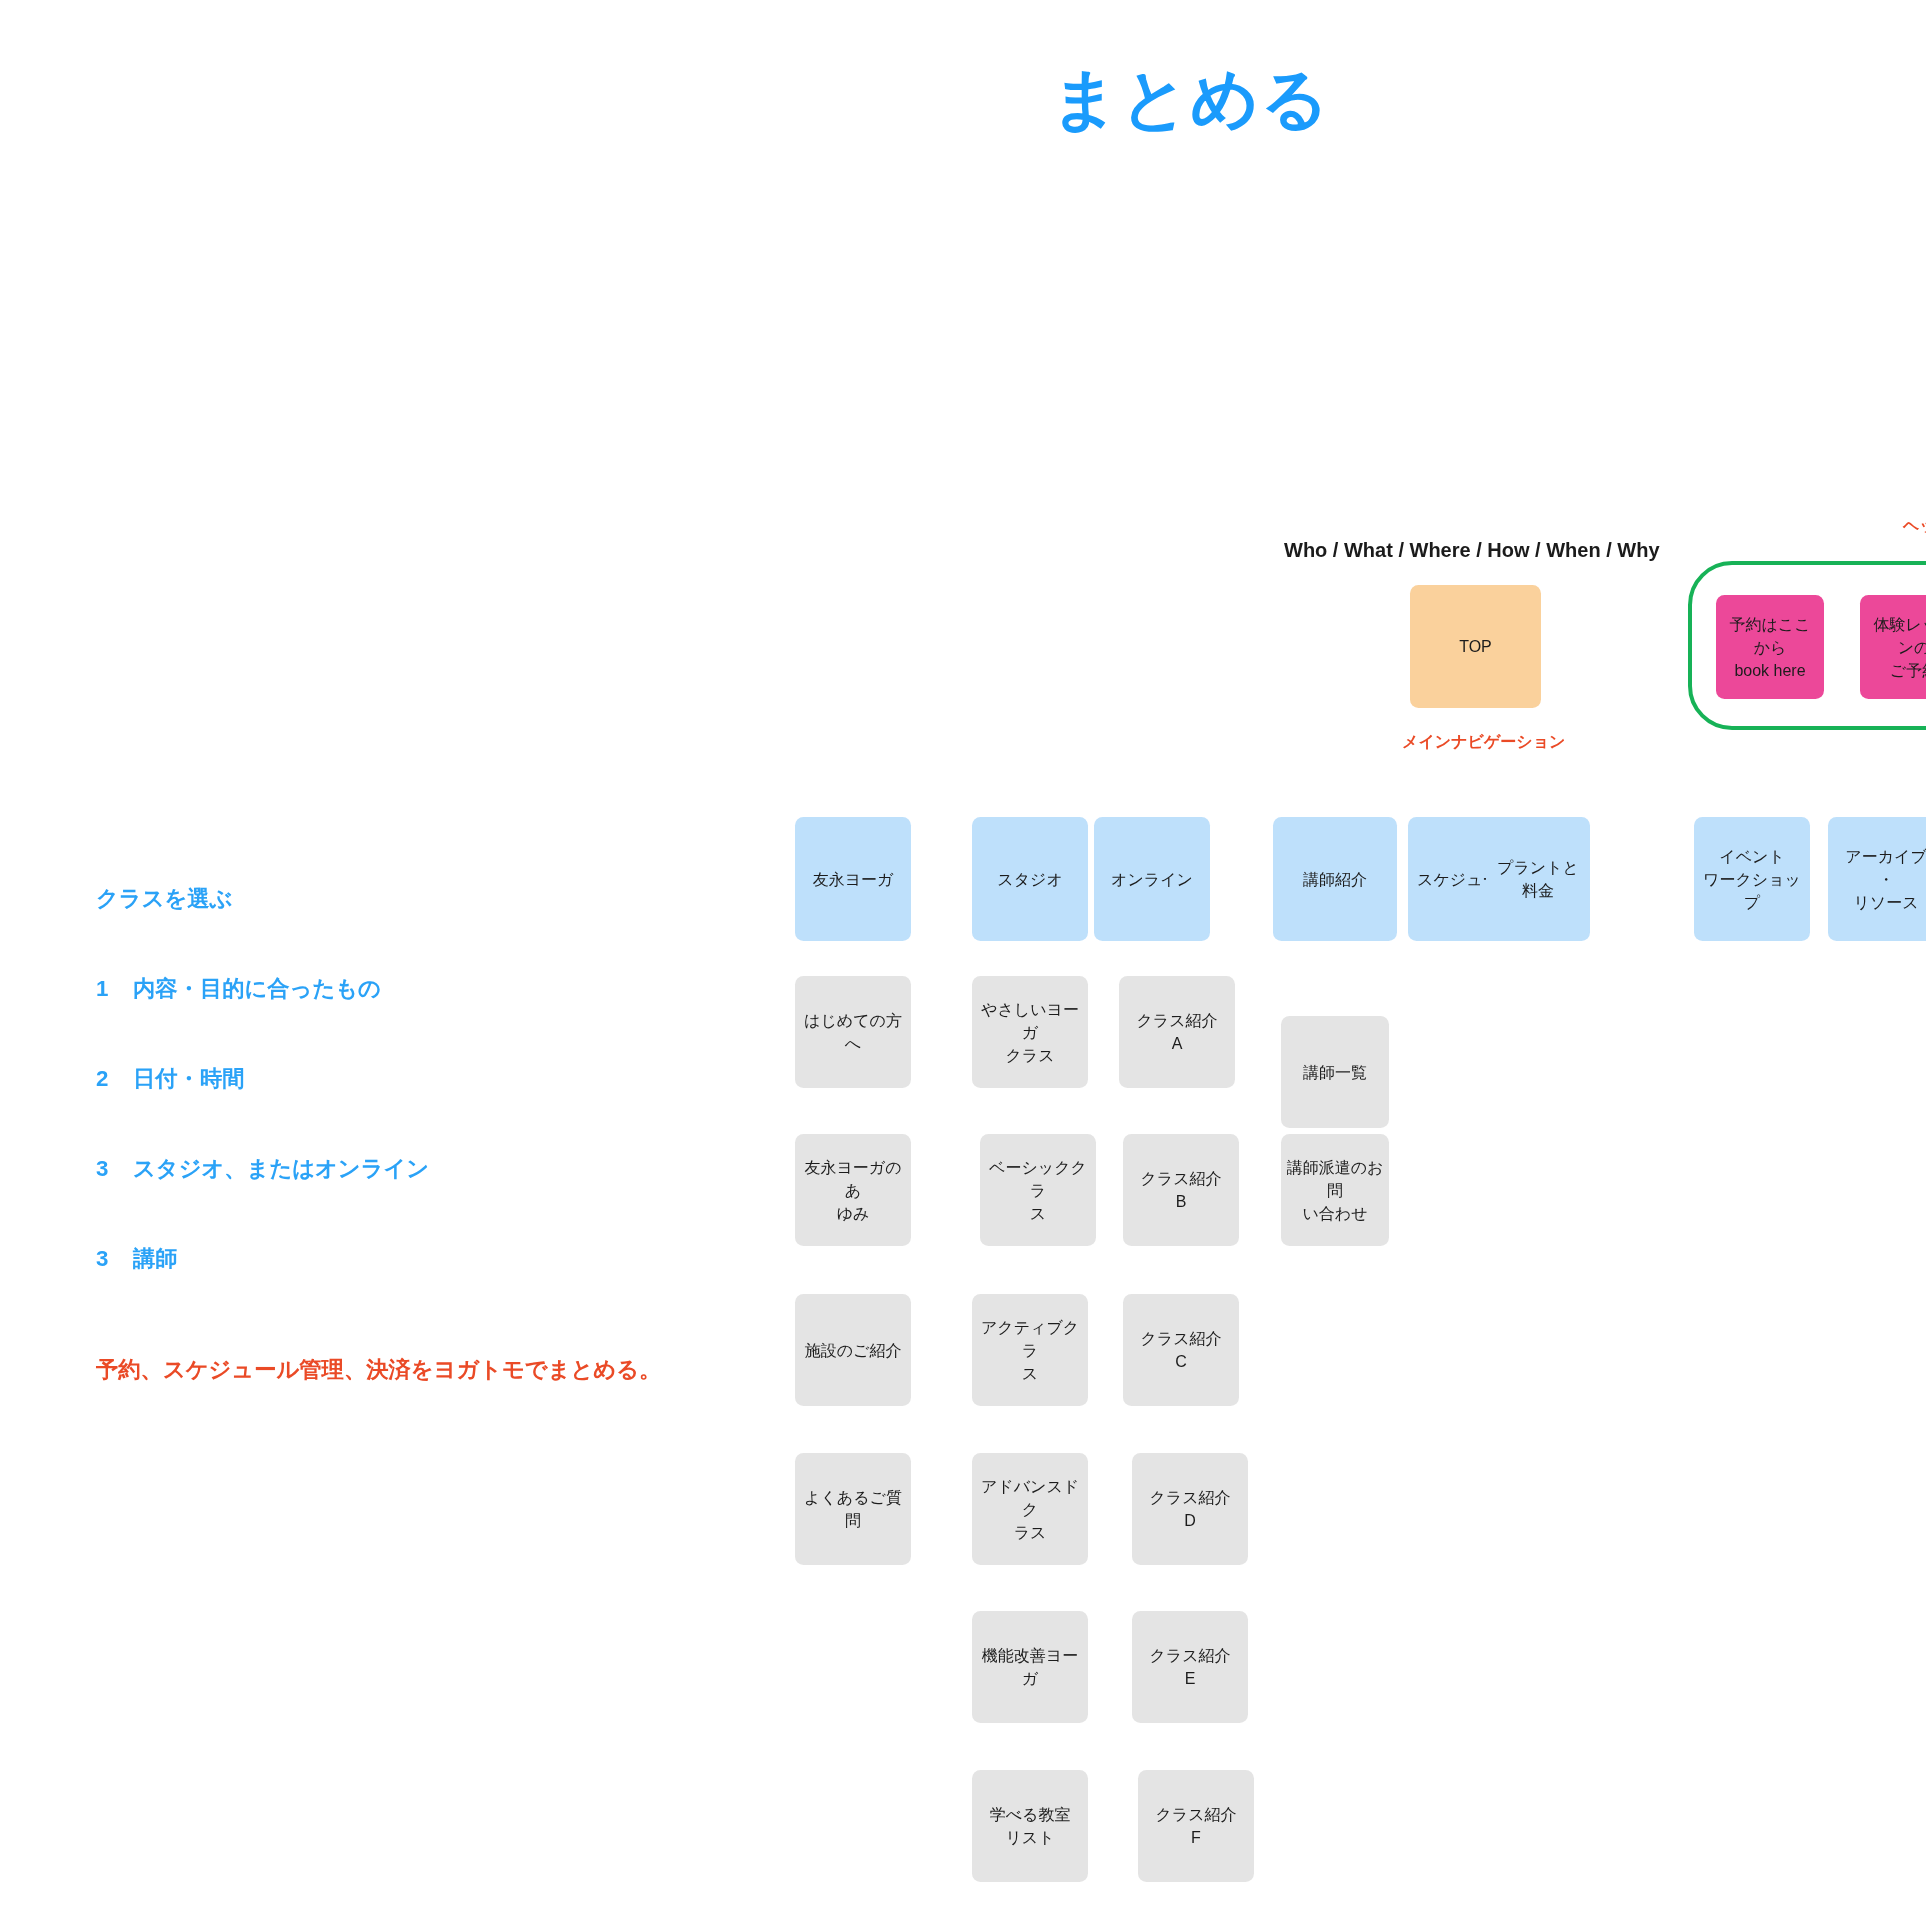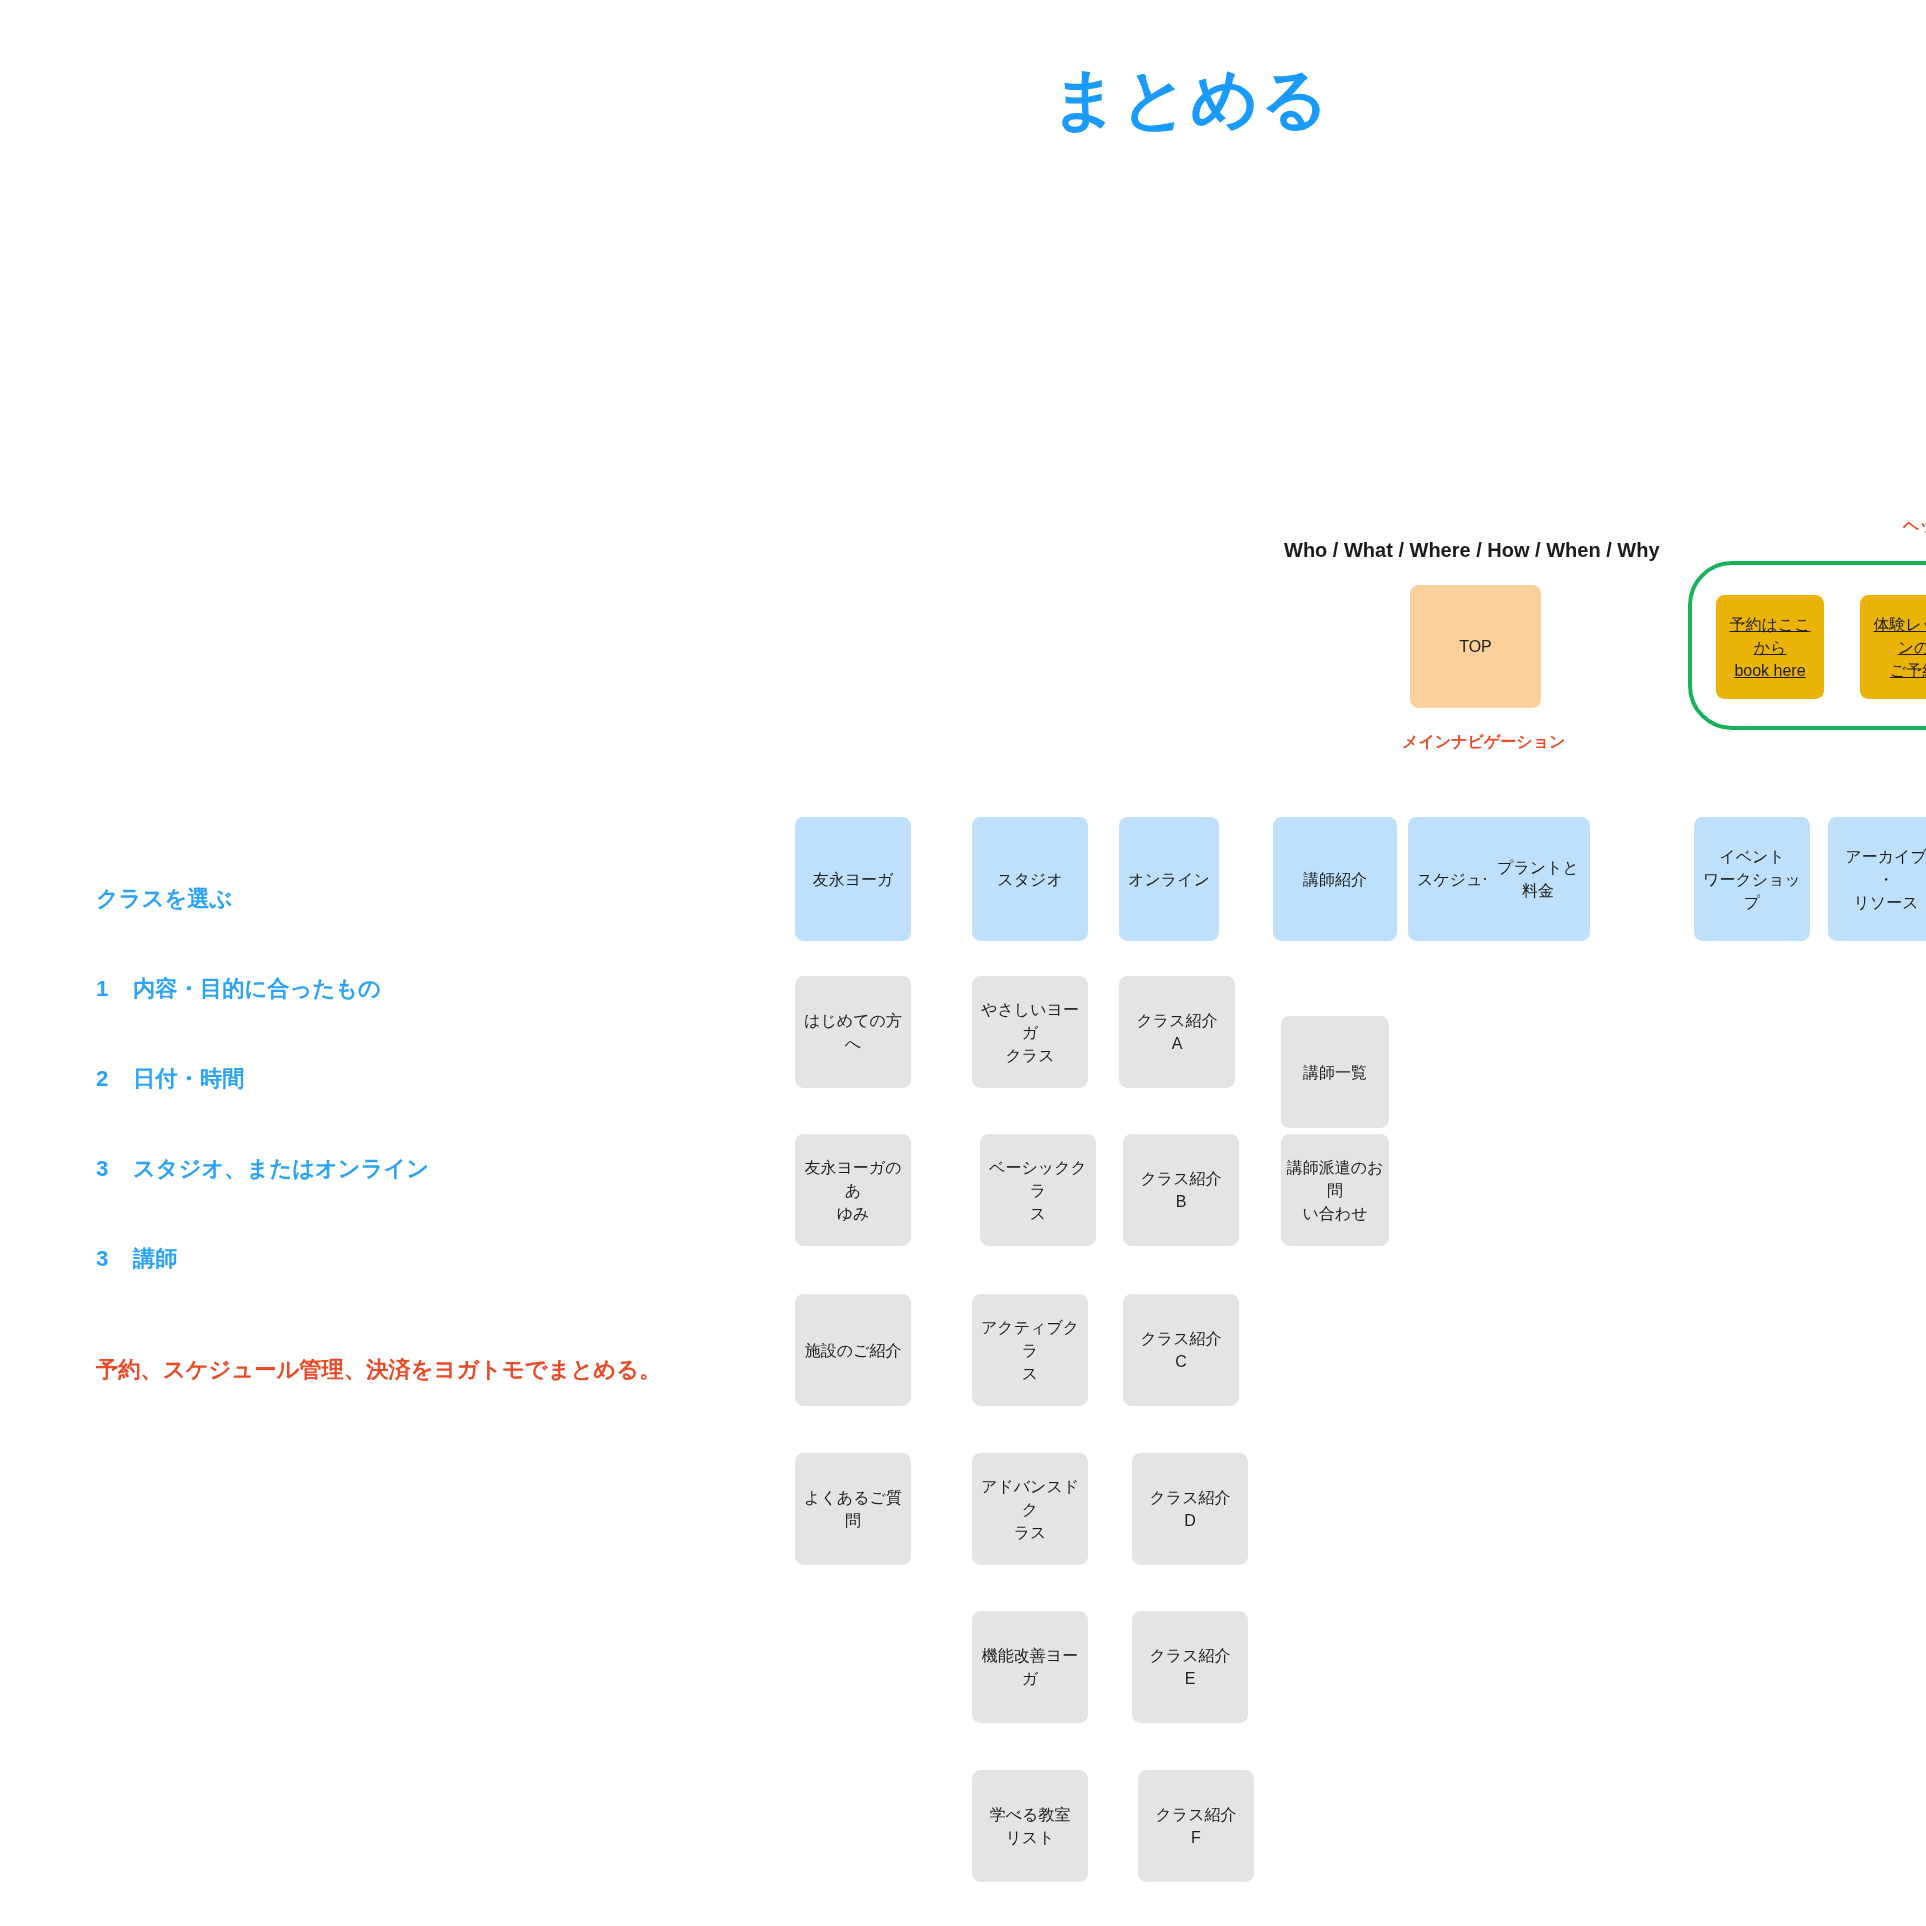--- a/index.html
+++ b/index.html
@@ -102,21 +102,21 @@
     border-radius: 8.5px;
     font-size: 16px;
     line-height: 23px;
     color: #1c1c1c;
     padding: 2.3px 5.4px;
     white-space: pre-line;
   }
   .node.top   { background: #FAD19C; }
   .node.nav   { background: #BEE0FB; }
   .node.sub   { background: #E4E4E4; }
-  .node.green { background: #eab308; text-decoration: underline; }
+  .node.green { background: #ec4899; }
 
   
   .group-outline {
     position: absolute;
     border: 4.2px solid #17B257;
     border-radius: 44px;
     background: transparent;
   }
   .grp-header { left: 1688px; top: 561px; width: 588px; height: 169px; }
 </style>
@@ -202,21 +202,21 @@
 
 <style>
   
   #node-top { left: 1410px; top: 585px; width: 131px; height: 123px; }
 
   #hl-0 { left: 1716px; top: 595px; width: 108px; height: 104px; }
   #hl-1 { left: 1860px; top: 595px; width: 108px; height: 104px; }
 
   #nav-0 { left: 795px; top: 817px; width: 116px; height: 124px; }
   #nav-1 { left: 972px; top: 817px; width: 116px; height: 124px; }
-  #nav-2 { left: 1119px; top: 817px; width: 100px; height: 124px; }
+  #nav-2 { left: 1094px; top: 817px; width: 116px; height: 124px; }
   #nav-3 { left: 1273px; top: 817px; width: 124px; height: 124px; }
   #nav-4 { left: 1408px; top: 817px; width: 116px; height: 124px; }
   #nav-5 { left: 1486px; top: 817px; width: 104px; height: 124px; }
   #nav-6 { left: 1694px; top: 817px; width: 116px; height: 124px; }
   #nav-7 { left: 1828px; top: 817px; width: 116px; height: 124px; }
 
   #c0r0 { left: 795px; top: 976px; width: 116px; height: 112px; }
   #c0r1 { left: 795px; top: 1134px; width: 116px; height: 112px; }
   #c0r2 { left: 795px; top: 1294px; width: 116px; height: 112px; }
   #c0r3 { left: 795px; top: 1453px; width: 116px; height: 112px; }

